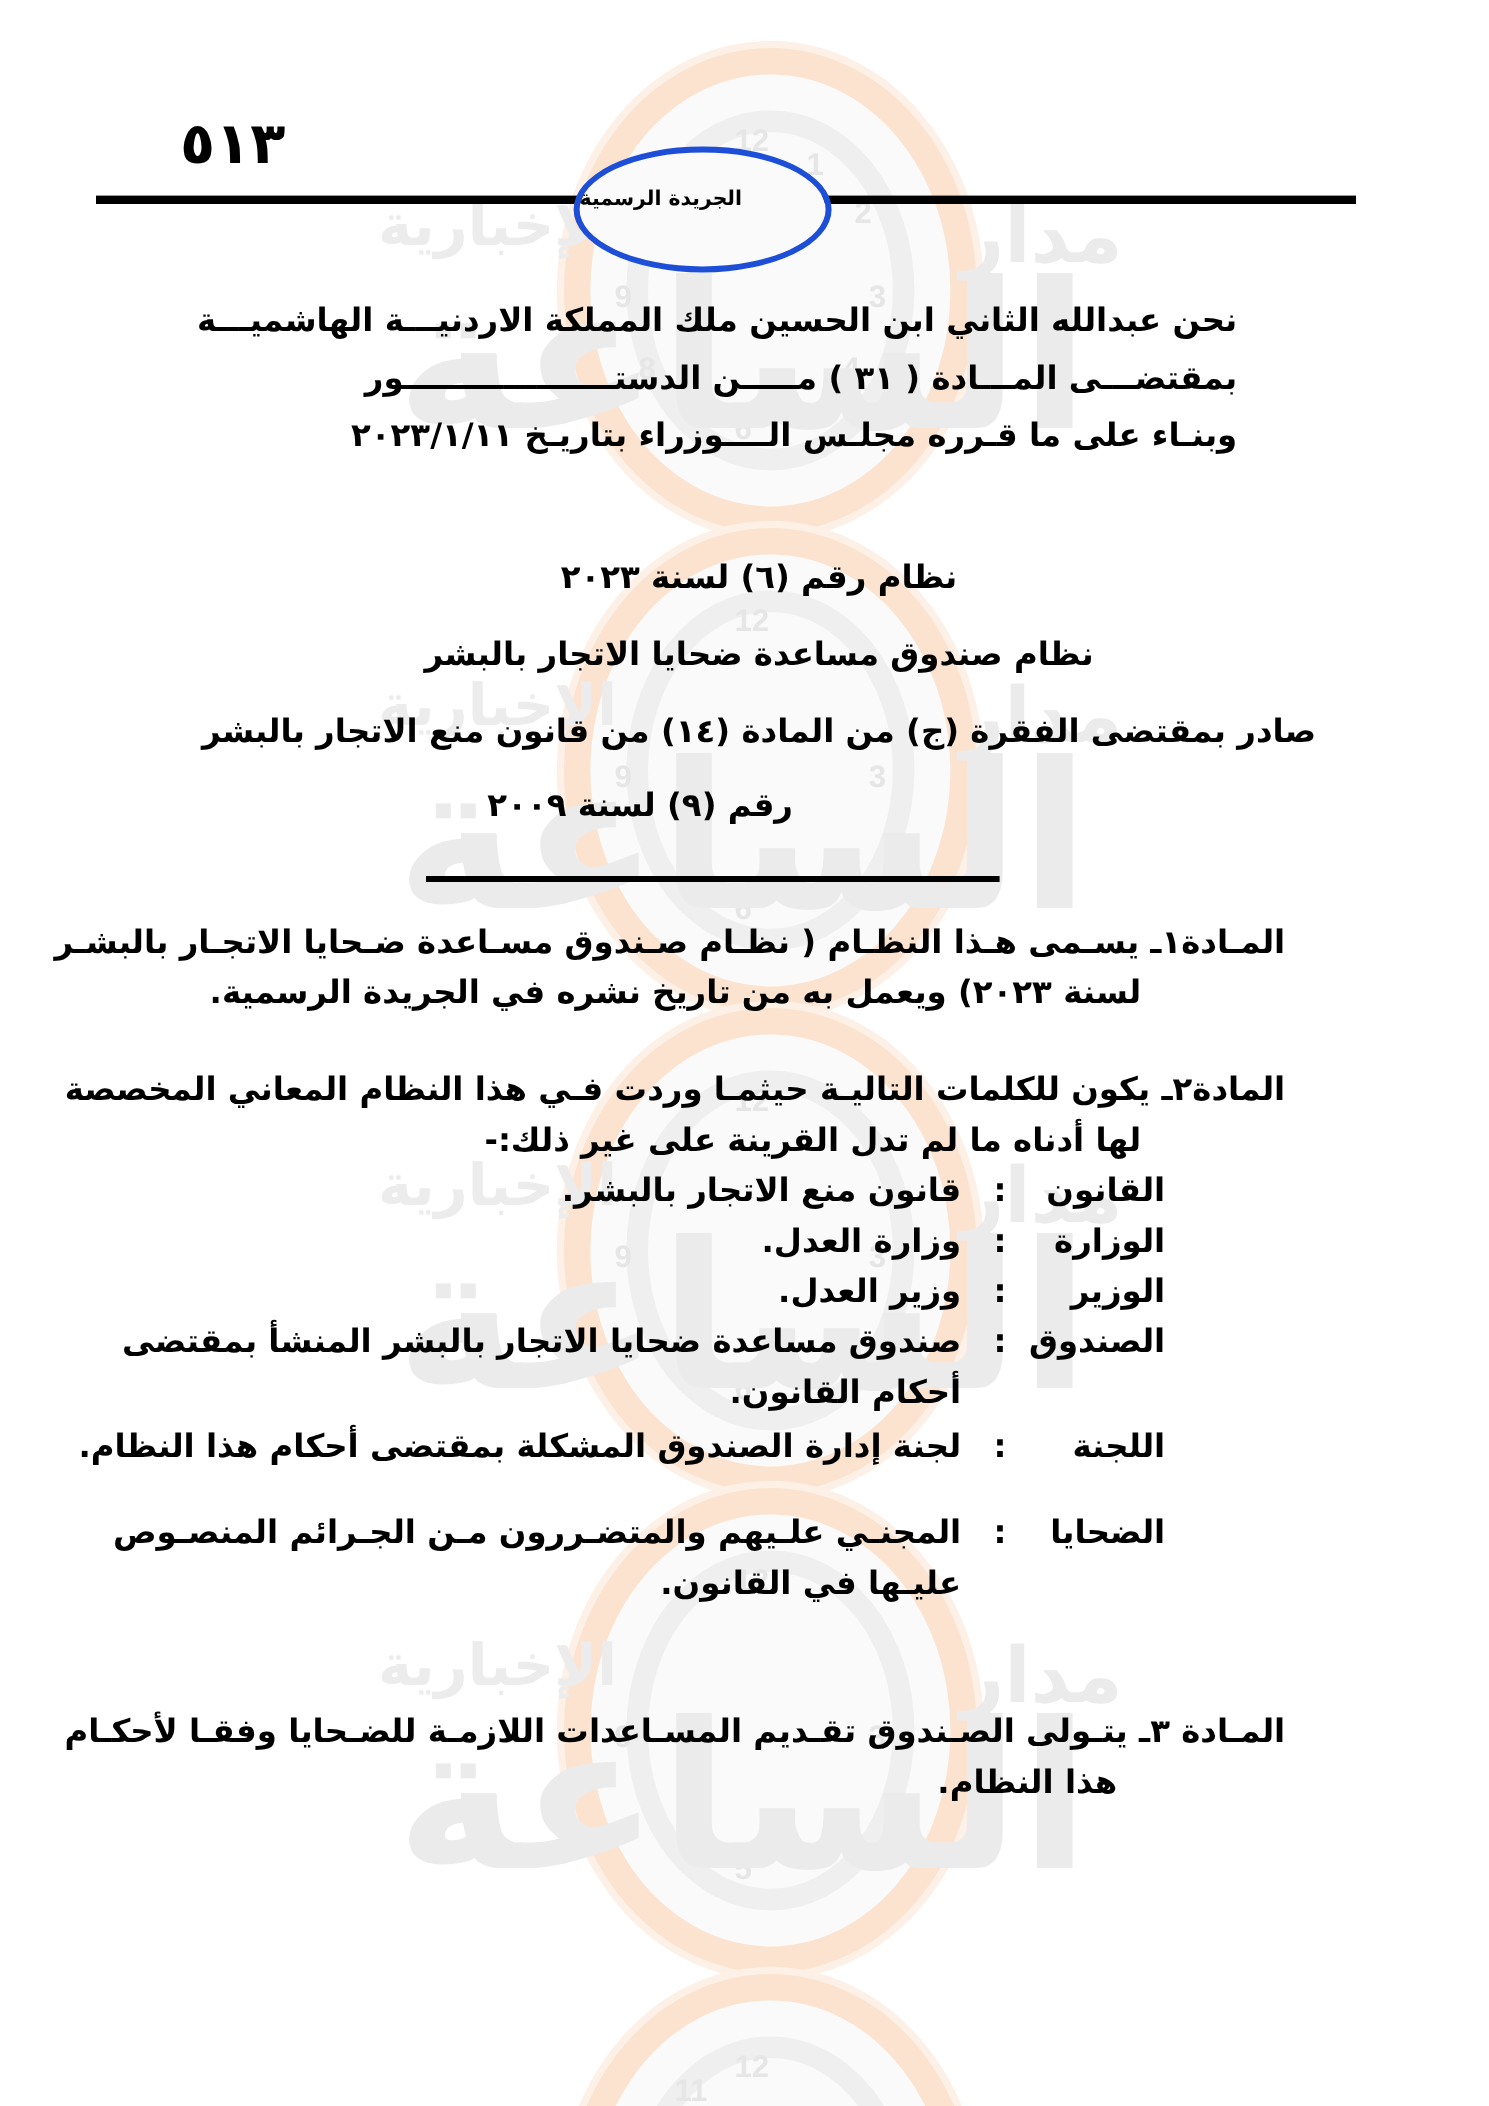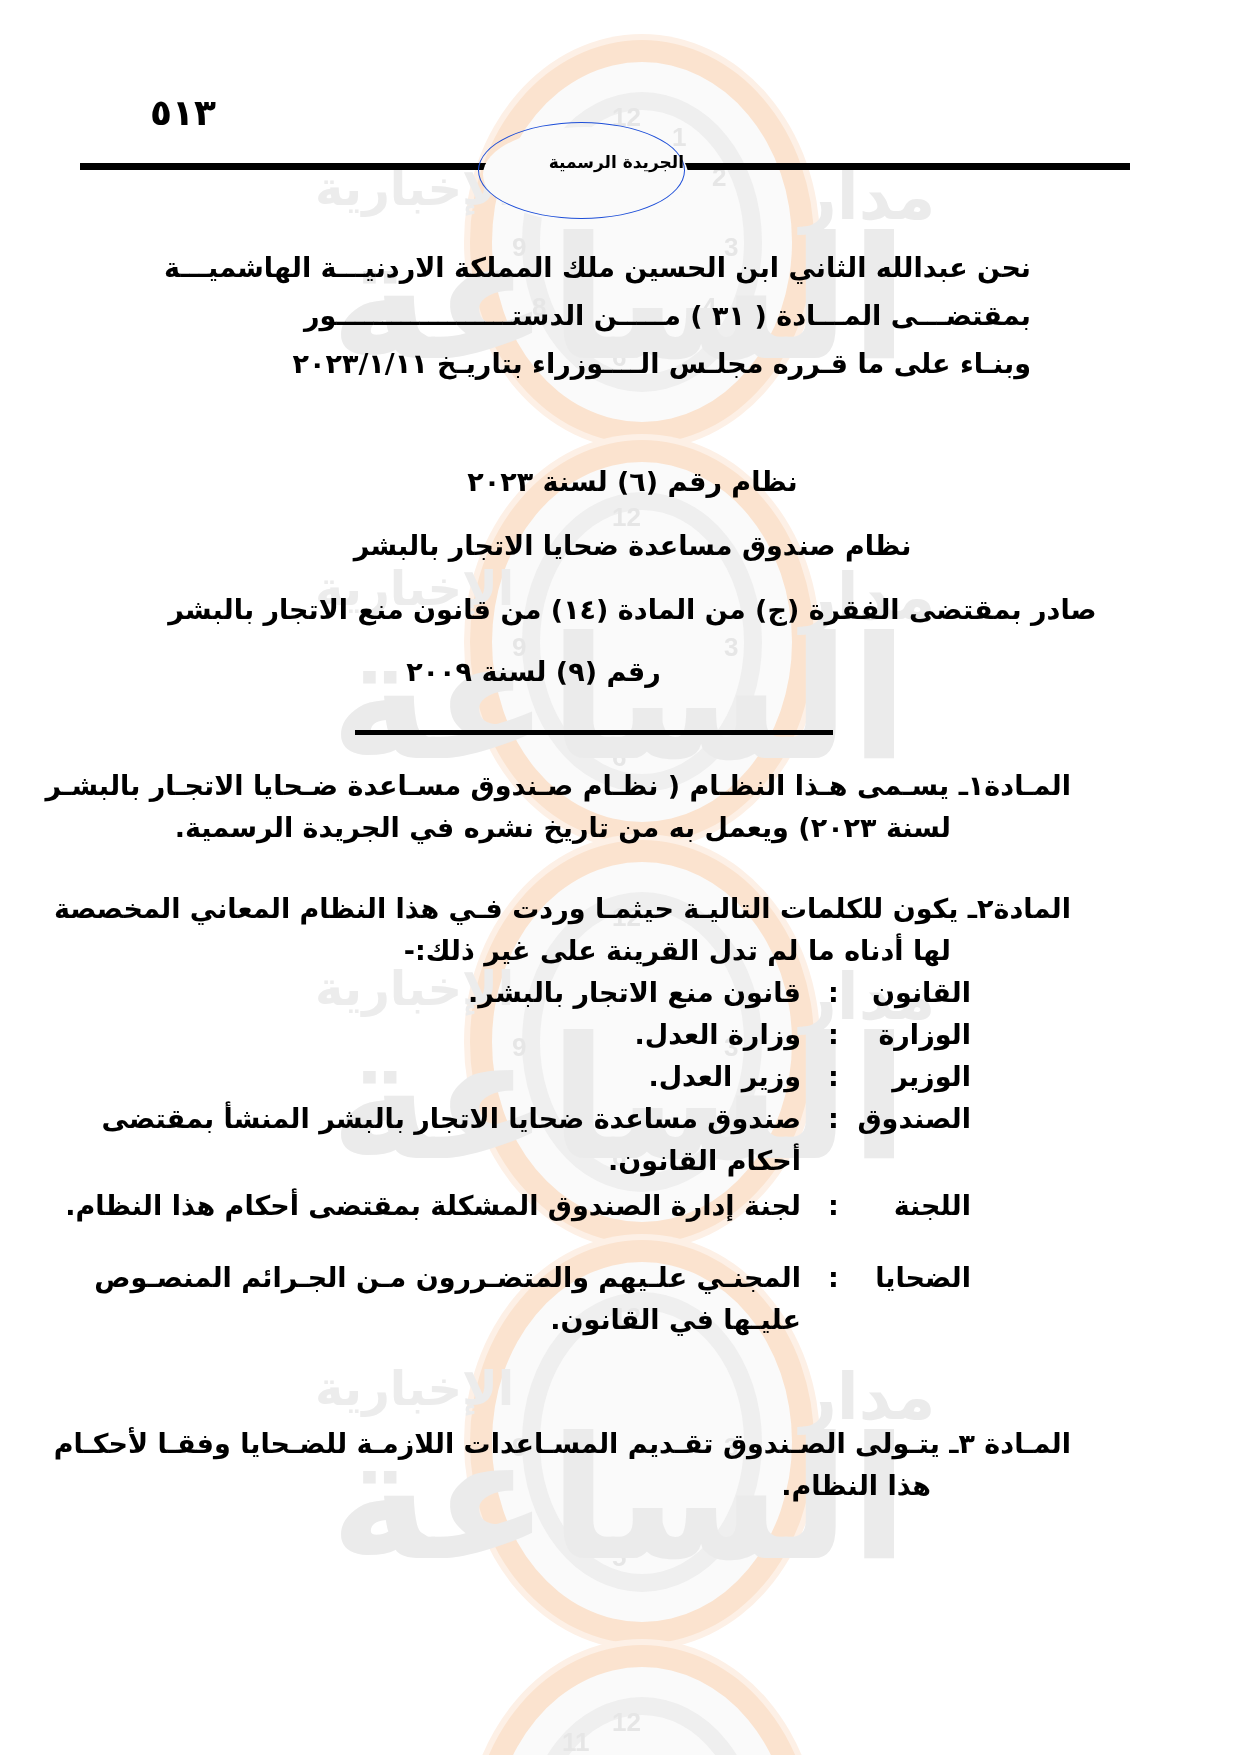--- a/index.html
+++ b/index.html
@@ -5,24 +5,24 @@
   html, body { margin:0; padding:0; background:#ffffff; }
   body { width:1241px; height:1755px; position:relative; overflow:hidden;
          font-family:"DejaVu Sans", "Liberation Sans", sans-serif; color:#000; }
   .wm { position:absolute; pointer-events:none; z-index:0; }
   .clock { border-radius:50%; background:#fafafa;
            border:22px solid #fbe3cf; box-shadow:0 0 0 6px #fdf0e6; }
   .clock-inner { position:absolute; inset:30px; border-radius:50%; border:18px solid #efefef; }
   .clock-num { position:absolute; color:#e6e6e6; font-family:"Liberation Sans", sans-serif; font-weight:bold; font-size:26px; }
   .wm-big { color:#ebebeb; font-family:"DejaVu Sans", sans-serif; font-weight:bold; }
   .wm-small { color:#ececec; font-family:"DejaVu Sans", sans-serif; font-weight:bold; font-size:48px; }
-  .page-number { position:absolute; left:150px; top:92px; font-size:36px; font-weight:bold; z-index:2; }
+  .page-number { position:absolute; left:150px; top:92px; font-size:48px; font-weight:bold; z-index:2; }
   .header-rule { position:absolute; left:80px; width:1050px; top:163px; height:7px; background:#000; z-index:2; }
-  .header-oval { position:absolute; left:478px; top:122px; width:205px; height:95px; border:1px solid #1d4ed8;
-                 border-radius:50%; background:transparent; z-index:3; display:flex; align-items:center; justify-content:flex-end; }
+  .header-oval { position:absolute; left:478px; top:122px; width:205px; height:95px; border:5px solid #1d4ed8;
+                 border-radius:50%; background:transparent; z-index:3; display:flex; align-items:center; justify-content:flex-start; }
   .header-oval-bg { position:absolute; left:483px; top:127px; width:205px; height:95px; border-radius:50%; background:#fafafa; z-index:2; }
   .header-oval span { font-size:17px; font-weight:bold; margin-top:-18px; }
   .content { position:absolute; z-index:4; direction:rtl; text-align:right; font-weight:bold; }
   .line { position:absolute; white-space:nowrap; font-size:27px; direction:rtl; }
   .center { text-align:center;padding-left:12px; }
   .rule { position:absolute; left:355px; width:478px; top:730px; height:5px; background:#000; z-index:4; }
   .def-term { position:absolute; white-space:nowrap; font-size:27px; direction:rtl; }
   .def-colon { position:absolute; font-size:27px; }
   .def-text { position:absolute; white-space:nowrap; font-size:27px; direction:rtl; }
 </style>

